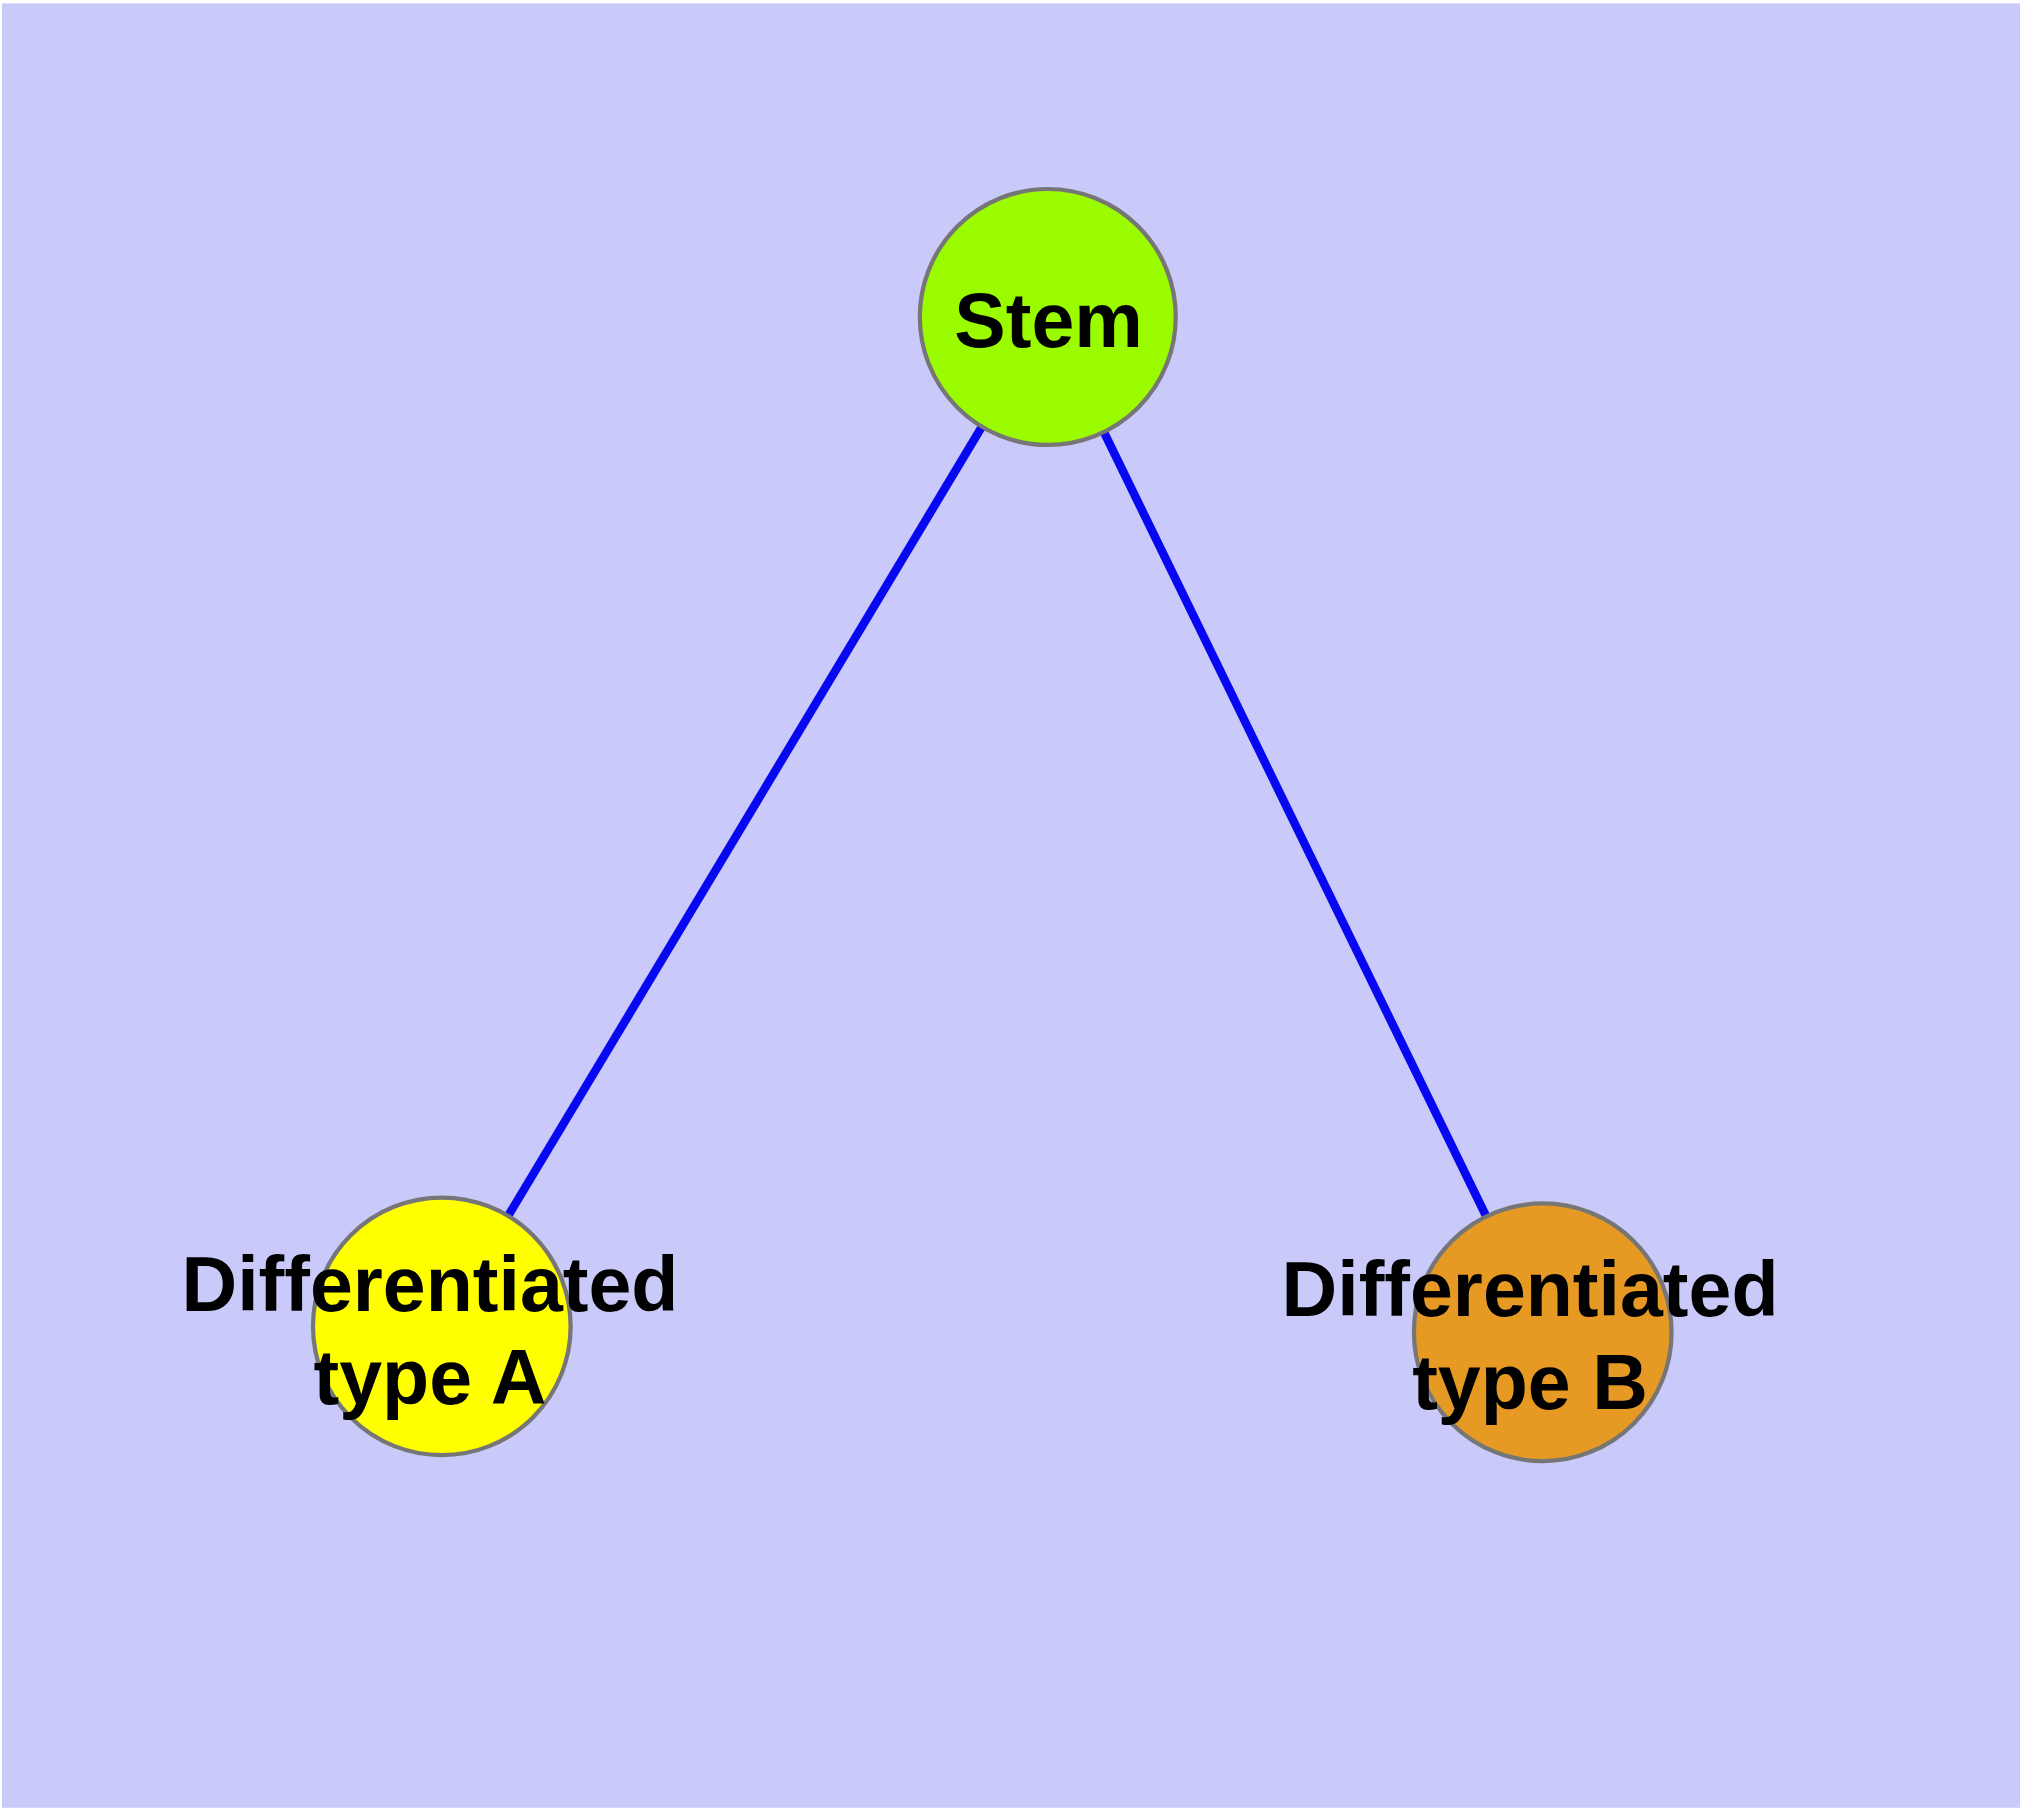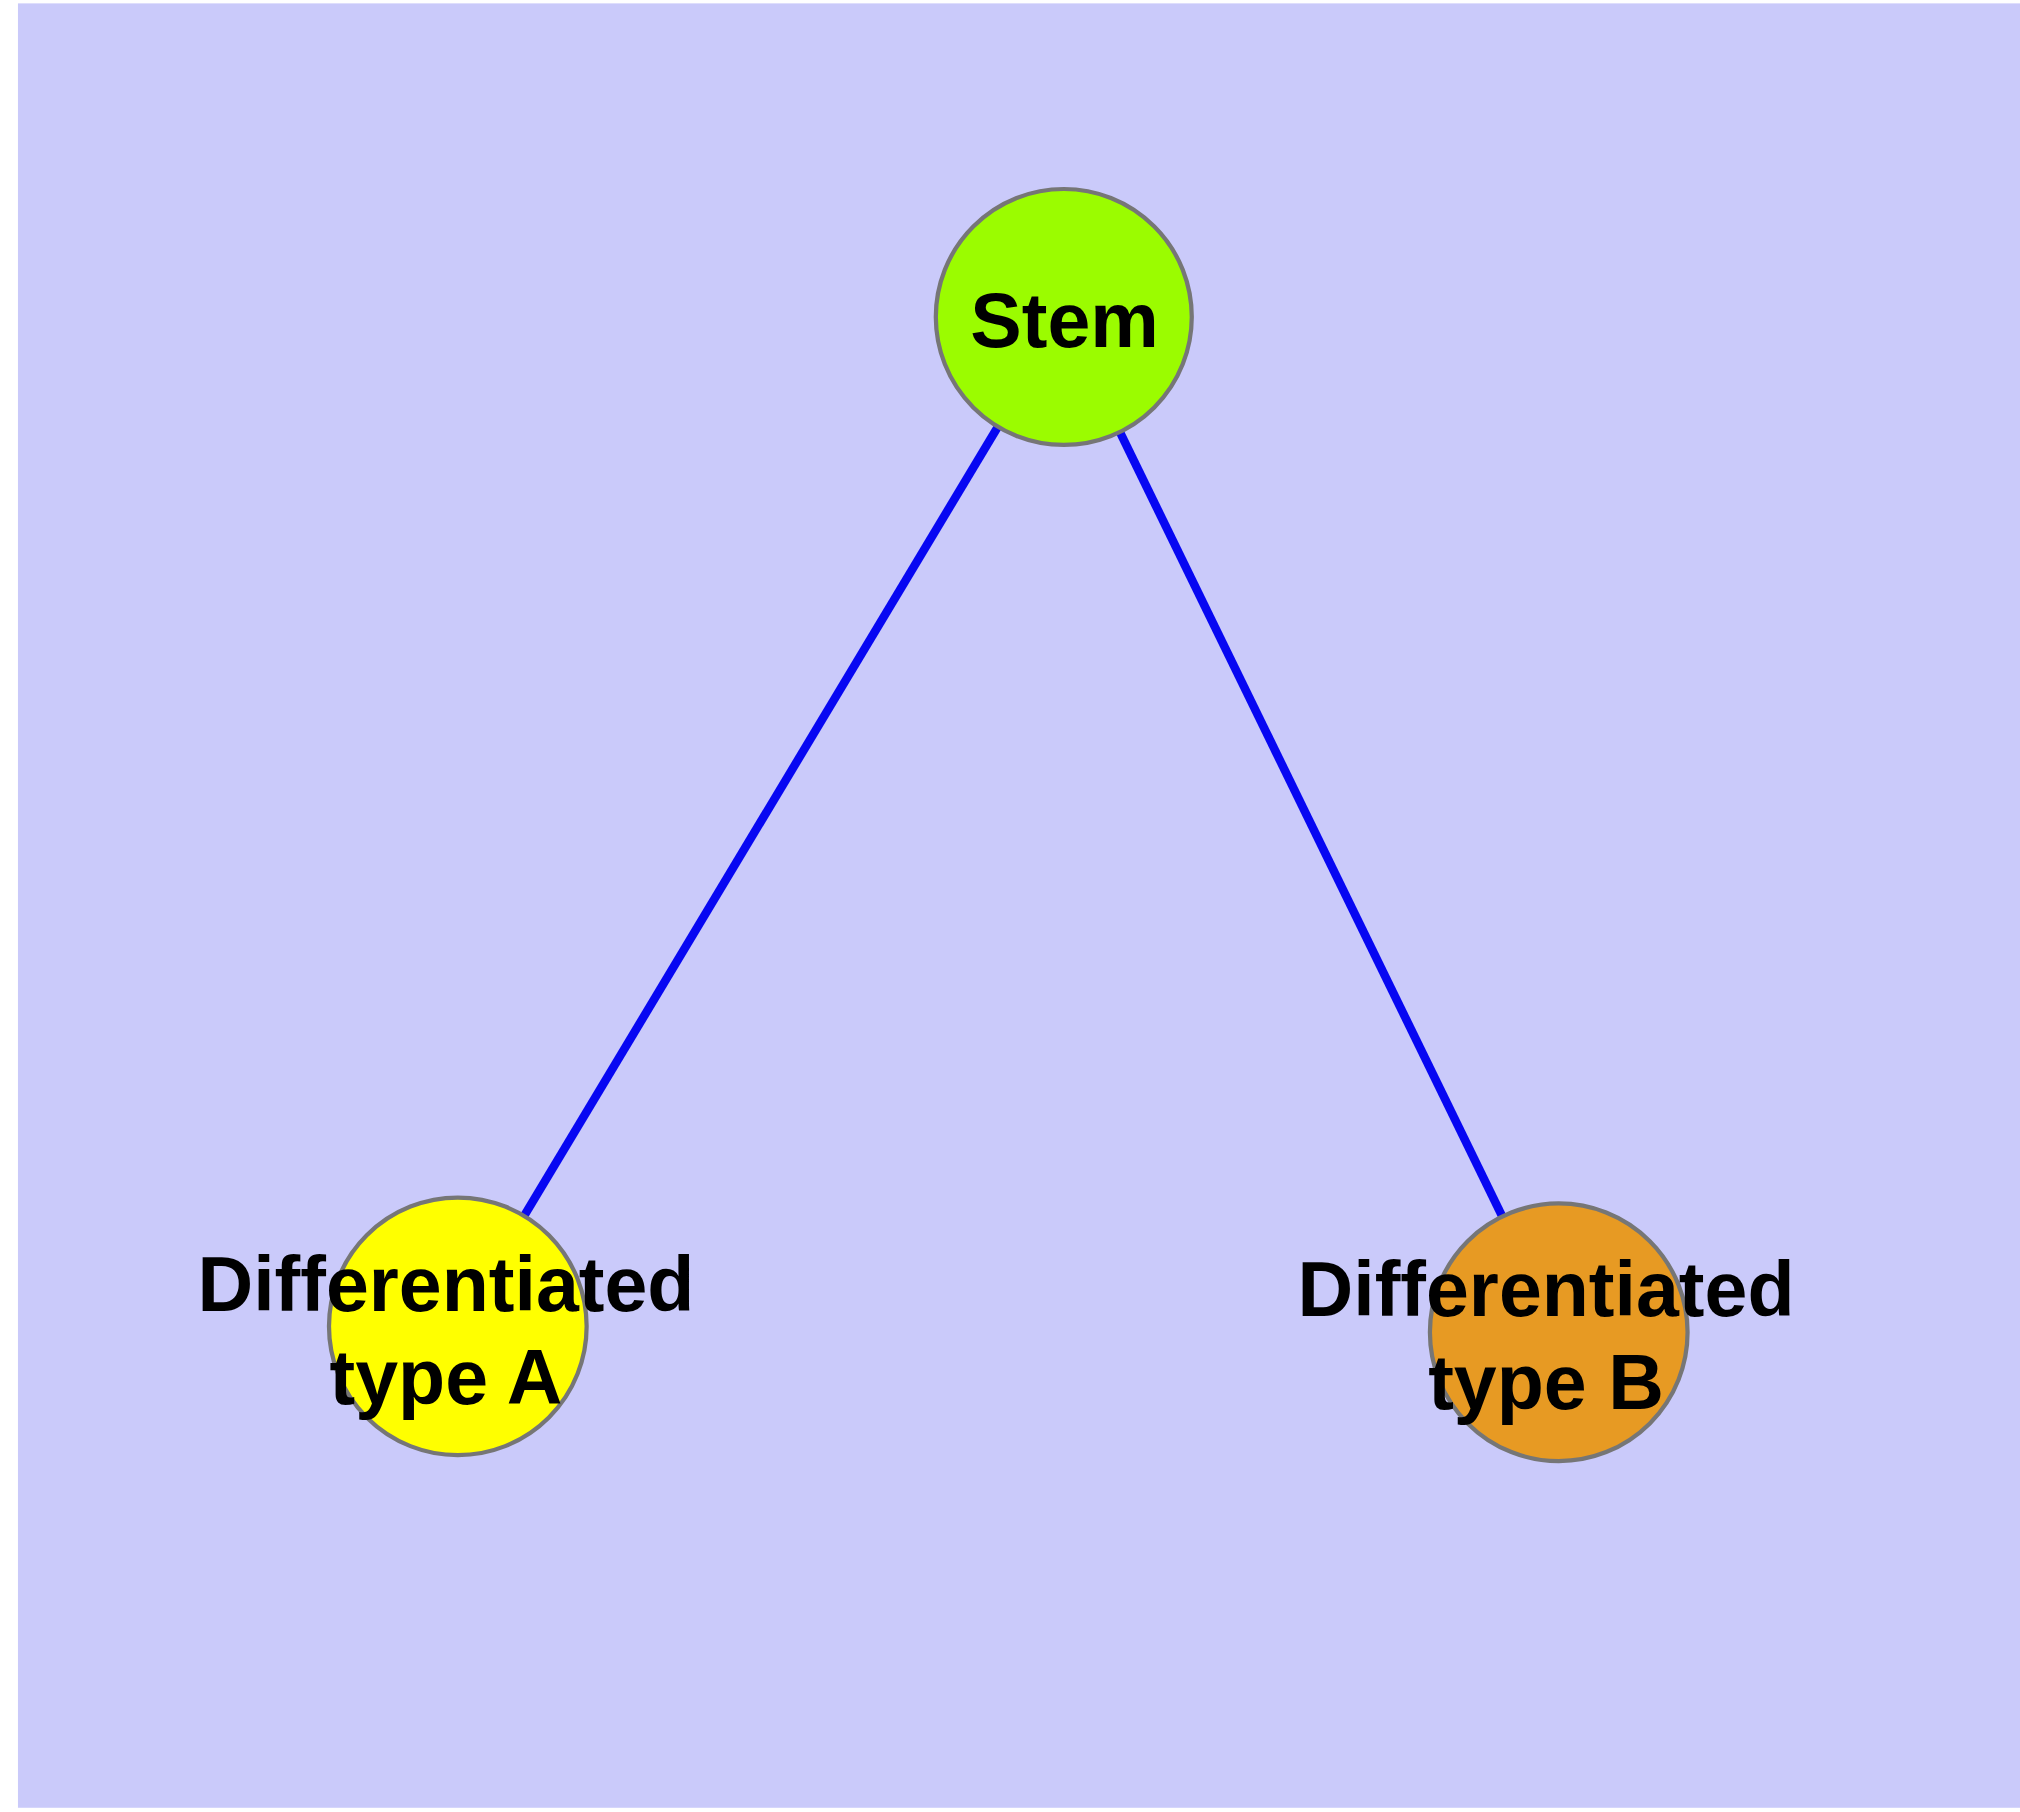--- a/index.html
+++ b/index.html
@@ -2,21 +2,21 @@
 <html style="font-size:13.6px"><head>
 <meta charset="utf-8">
 <style>
   html, body { margin: 0; padding: 0; }
   body {
     width: 2021px;
     height: 1812px;
     background: #ffffff;
     font-family: "Liberation Sans", sans-serif;
   }
-  .stage { position: relative; width: 1661px; height: 1812px; padding-left: 16px; }
+  .stage { position: relative; width: 1661px; height: 1812px; }
   svg { display: block; }
   .labels text {
     font-family: "Liberation Sans", sans-serif;
     font-weight: bold;
     font-size: 91px;
     fill: #000000;
     text-anchor: middle;
   }
   .edge { stroke-linecap: butt; }
 </style>

